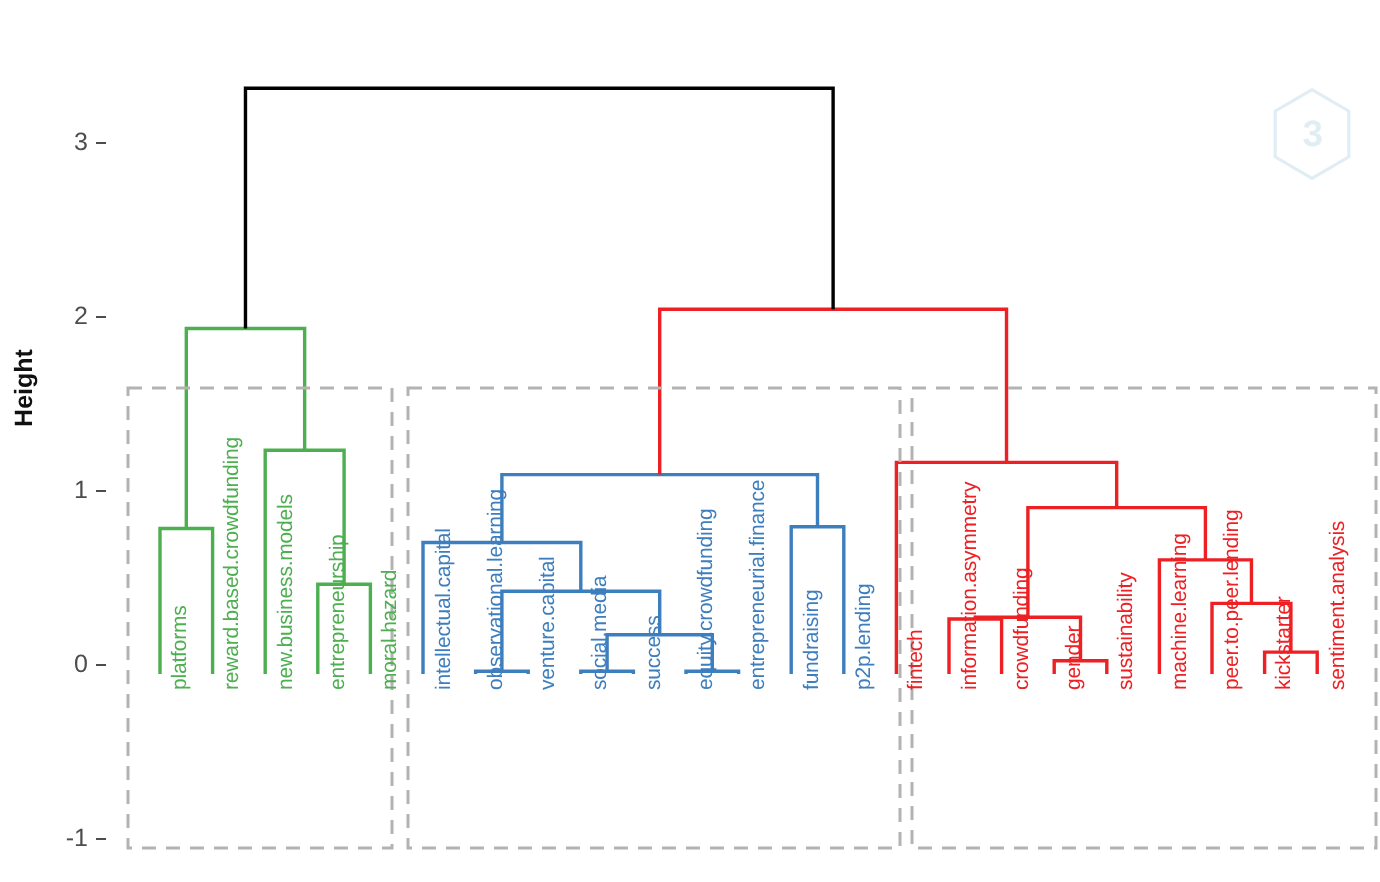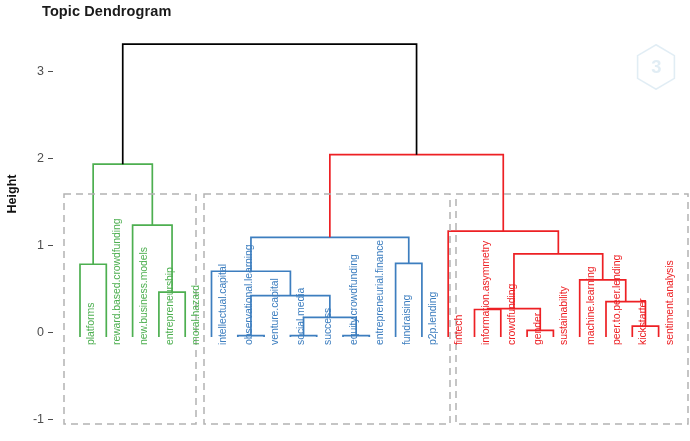--- a/index.html
+++ b/index.html
@@ -75,21 +75,20 @@
     width: 40px;
     height: 46px;
     opacity: 0.30;
   }
 </style>
 </head>
 <body>
 
 <div id="plot-root">
 
-  <div class="plot-title">Topic Dendrogram</div>
 
   <div class="axis-title">Height</div>
 
   <div id="axis-layer">
       <div class="tick-label" style="left: 18px; top: 64px;">3</div>
       <div class="tick-mark" style="left: 48px; top: 71px;"></div>
       <div class="tick-label" style="left: 18px; top: 151px;">2</div>
       <div class="tick-mark" style="left: 48px; top: 158px;"></div>
       <div class="tick-label" style="left: 18px; top: 238px;">1</div>
       <div class="tick-mark" style="left: 48px; top: 245px;"></div>

